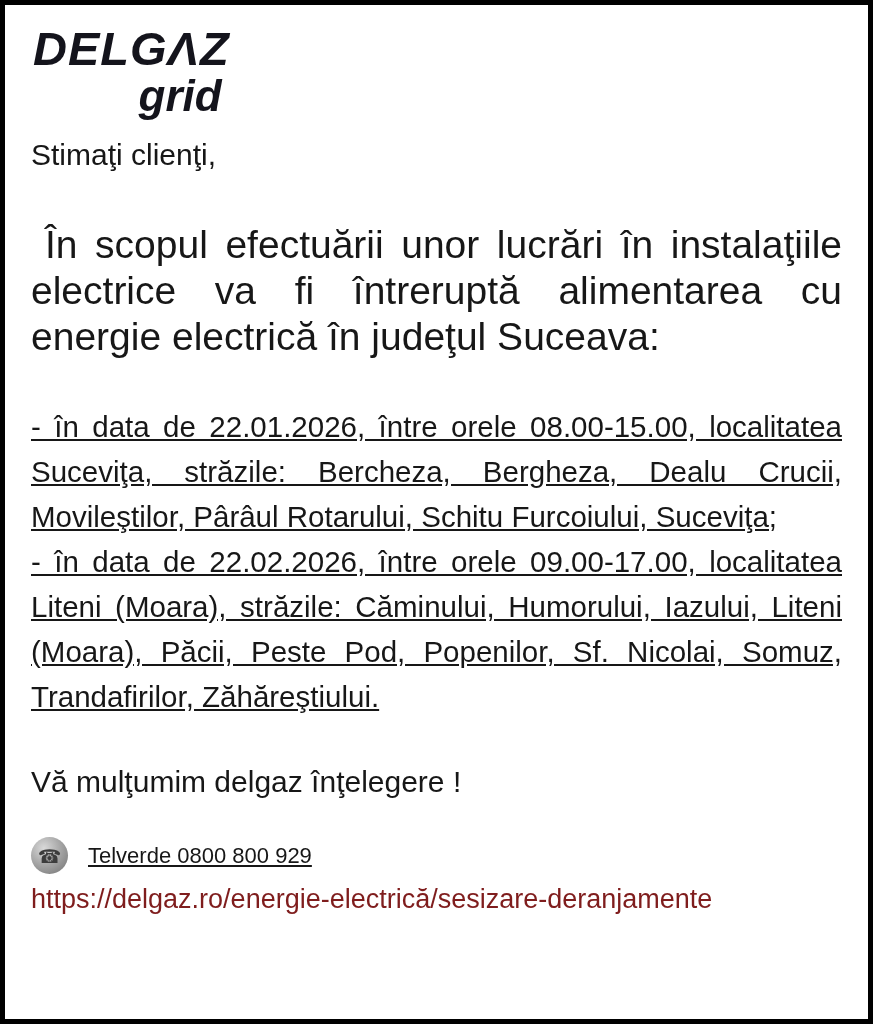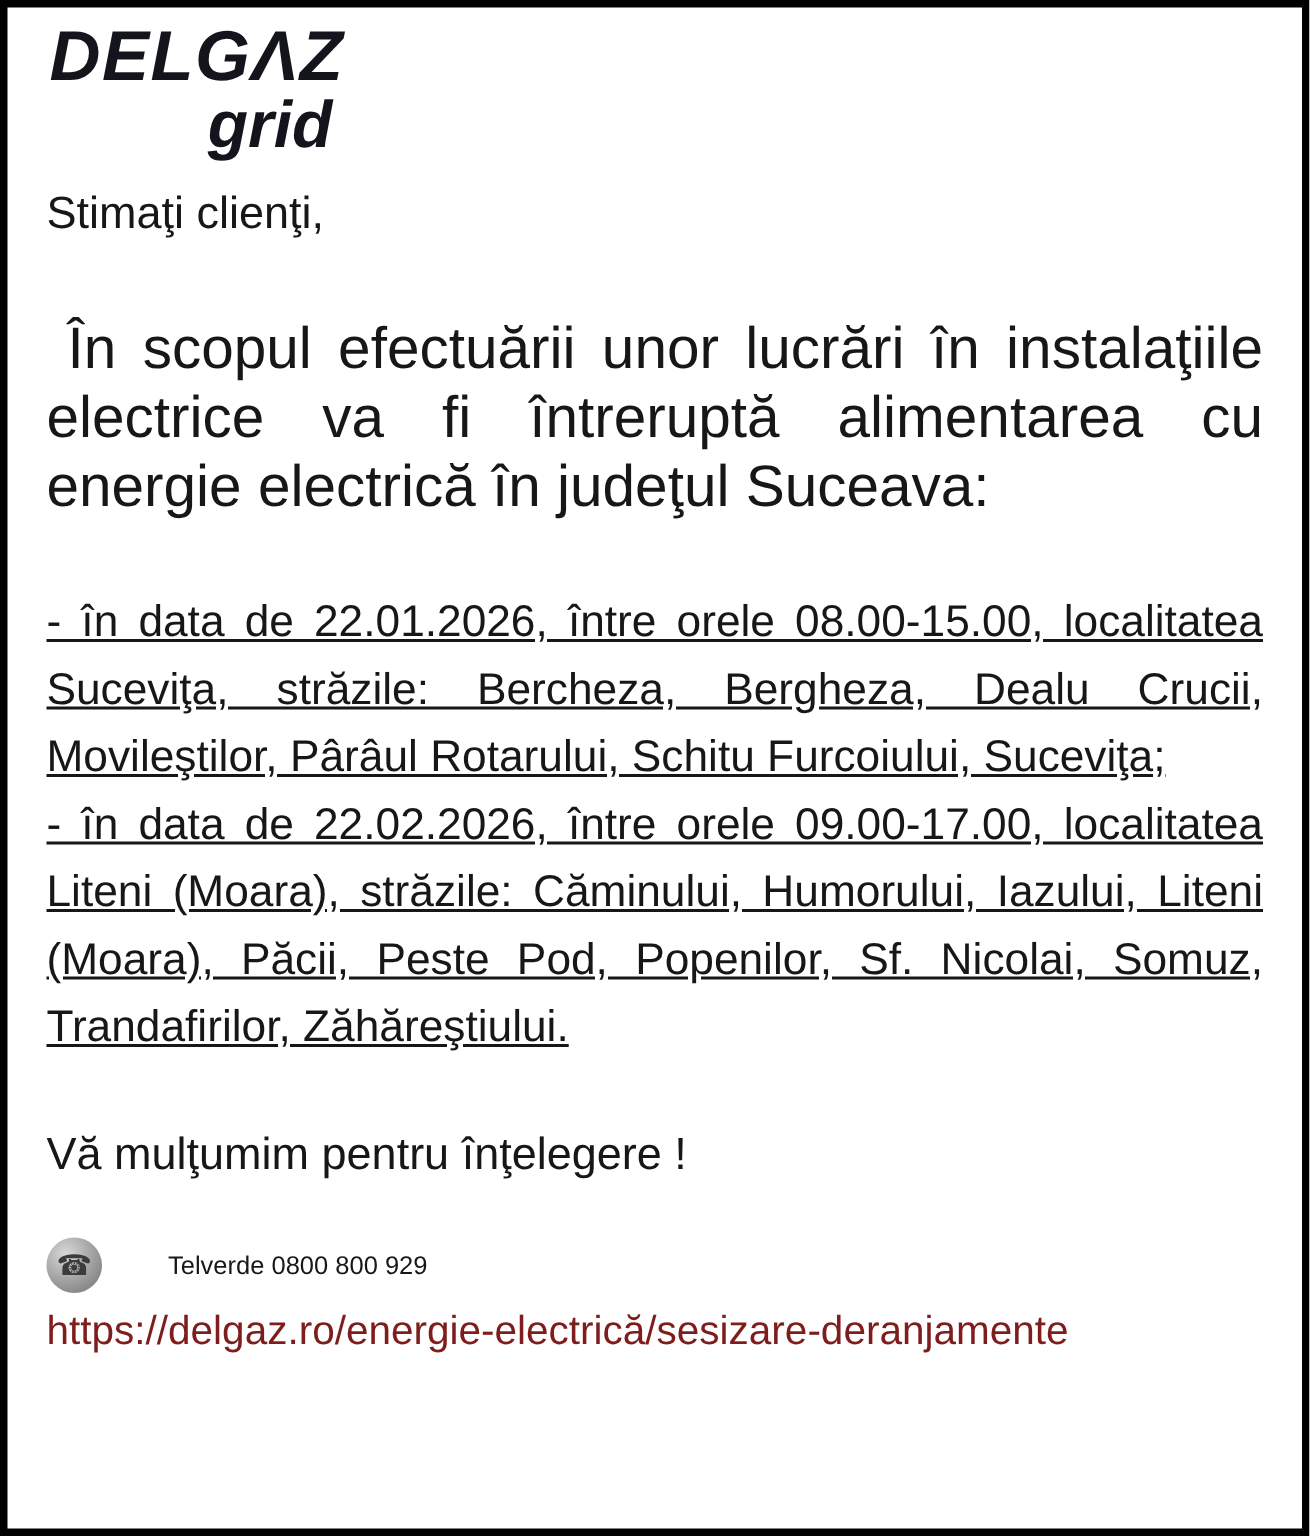--- a/index.html
+++ b/index.html
@@ -8,21 +8,21 @@
     width: 873px;
     height: 1024px;
     font-family: "Liberation Sans", sans-serif;
     color: #171717;
   }
   .page {
     width: 873px;
     height: 1024px;
     border: 5px solid #000000;
     background: #ffffff;
-    padding: 4px 26px 12px 26px;
+    padding: 16px 26px 12px 26px;
     overflow: hidden;
   }
   
   .logo { display: inline-block; margin-left: 2px; margin-top: 4px; }
   .logo-main {
     font-size: 47px;
     font-weight: bold;
     font-style: italic;
     letter-spacing: 1px;
     color: #14141c;
@@ -76,22 +76,23 @@
     justify-content: center;
     flex: 0 0 auto;
   }
   .phone-glyph {
     font-size: 19px;
     color: #3c3c3c;
     line-height: 1;
     transform: translateY(1px);
   }
   .phone-label {
-    font-size: 17px;
-    margin-left: 44px;
+    font-size: 22px;
+    margin-left: 20px;
+    text-decoration: underline;
   }
   .url-row {
     margin-top: 10px;
     font-size: 27px;
   }
   .url-link {
     color: #7f1d1d;
     text-decoration: none;
   }
 </style>
@@ -107,21 +108,21 @@
 
   <div class="salutation">Stimaţi clienţi,</div>
 
   <div class="intro">În scopul efectuării unor lucrări în instalaţiile electrice va fi întreruptă alimentarea cu energie electrică în judeţul Suceava:</div>
 
   <div class="outages">
     <p class="outage">- în data de 22.01.2026, între orele 08.00-15.00, localitatea Suceviţa, străzile: Bercheza, Bergheza, Dealu Crucii, Movileştilor, Pârâul Rotarului, Schitu Furcoiului, Suceviţa;</p>
     <p class="outage">- în data de 22.02.2026, între orele 09.00-17.00, localitatea Liteni (Moara), străzile: Căminului, Humorului, Iazului, Liteni (Moara), Păcii, Peste Pod, Popenilor, Sf. Nicolai, Somuz, Trandafirilor, Zăhăreştiului.</p>
   </div>
 
-  <div class="closing">Vă mulţumim pentru înţelegere !</div>
+  <div class="closing">Vă mulţumim delgaz înţelegere !</div>
 
   <div class="phone-row">
     <span class="phone-icon">
       <span class="phone-glyph">☎</span>
     </span>
     <span class="phone-label">Telverde 0800 800 929</span>
   </div>
 
   <div class="url-row">
     <a class="url-link" href="#">https://delgaz.ro/energie-electrică/sesizare-deranjamente</a>

